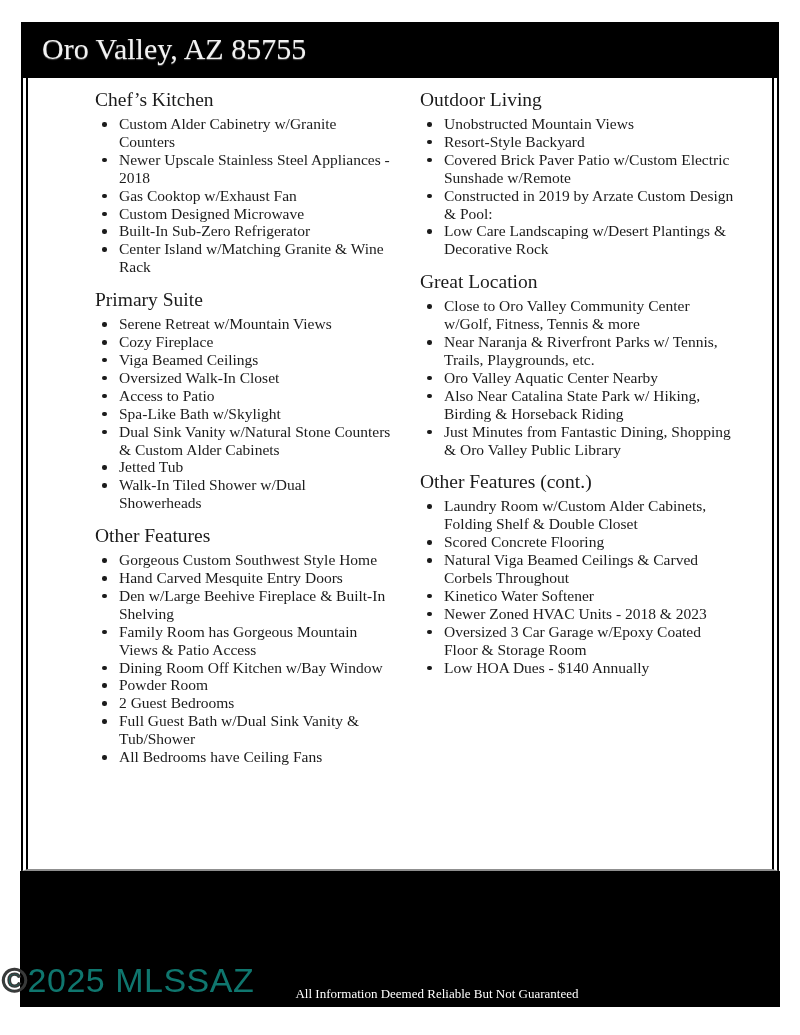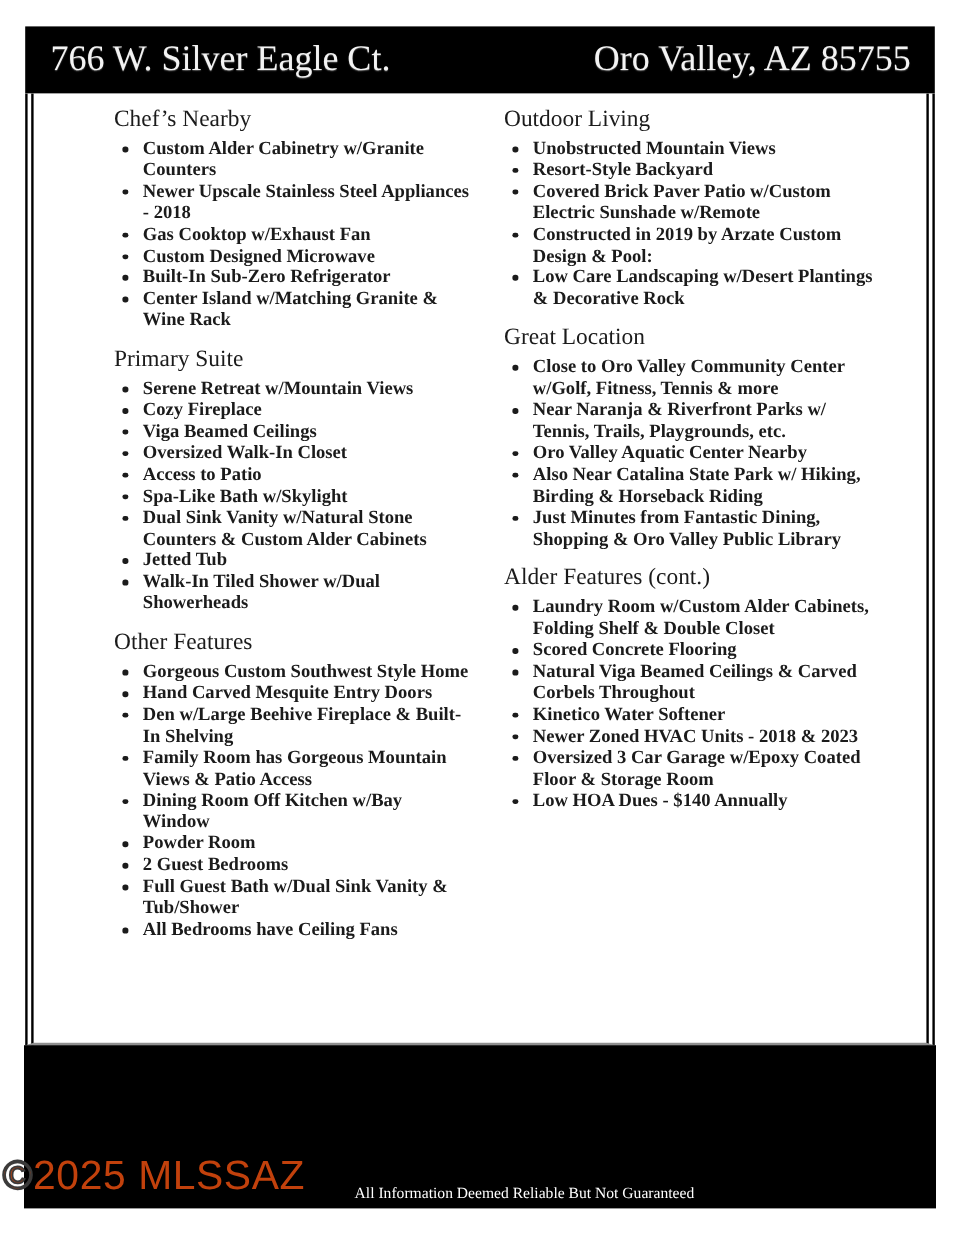--- a/index.html
+++ b/index.html
@@ -79,39 +79,39 @@
   .feature-item::before {
     content: "";
     position: absolute;
     left: 7px;
     top: 7px;
     width: 4.5px;
     height: 4.5px;
     border-radius: 50%;
     background: #1b1b1b;
   }
-  .item-text, .sub-item { white-space: pre-wrap; font-weight: bold; }
+  .item-text, .sub-item { white-space: pre-wrap; }
   .sub-list { margin-left: 23px; }
 
   
   .footer-bar {
     position: absolute;
     left: 20px;
     top: 871px;
     width: 760px;
     height: 136px;
     background: #000000;
   }
   .copyright {
     position: absolute;
     left: 2px;
     top: 961px;
     font-family: "Liberation Sans", sans-serif;
     font-size: 34px;
-    color: #c2410c;
+    color: #0f766e;
     letter-spacing: 0.5px;
     white-space: nowrap;
   }
   .copyright .sym {
     -webkit-text-stroke: 1.5px #3a3a3a;
     text-shadow: 0 0 1px #333;
   }
   .disclaimer {
     position: absolute;
     left: 0;
@@ -123,29 +123,28 @@
     color: #ffffff;
     padding-left: 37px;
   }
 </style>
 </head>
 <body>
 
 <div class="page">
 
   <div class="header-bar" style="background: rgb(0, 0, 0);">
-    <span>766 W. Silver Eagle Ct.</span>
     <span>Oro Valley, AZ 85755</span>
   </div>
 
   <div class="content-box"></div>
 
   <div class="col col-left" id="col-left">
       <section class="section">
-        <h2 class="section-title">Chef’s Nearby</h2>
+        <h2 class="section-title">Chef’s Kitchen</h2>
         <ul class="feature-list">
           <li class="feature-item"><span class="item-text">Custom Alder Cabinetry w/Granite Counters</span></li>
           <li class="feature-item"><span class="item-text">Newer Upscale Stainless Steel Appliances - 2018</span></li>
           <li class="feature-item"><span class="item-text">Gas Cooktop w/Exhaust Fan</span></li>
           <li class="feature-item"><span class="item-text">Custom Designed Microwave</span></li>
           <li class="feature-item"><span class="item-text">Built-In Sub-Zero Refrigerator</span></li>
           <li class="feature-item"><span class="item-text">Center Island w/Matching Granite &amp; Wine Rack</span></li>
         </ul>
       </section>
       <section class="section">
@@ -192,21 +191,21 @@
         <h2 class="section-title">Great Location</h2>
         <ul class="feature-list">
           <li class="feature-item"><span class="item-text">Close to Oro Valley Community Center w/Golf, Fitness, Tennis &amp; more</span></li>
           <li class="feature-item"><span class="item-text">Near Naranja &amp; Riverfront Parks w/ Tennis, Trails, Playgrounds, etc.</span></li>
           <li class="feature-item"><span class="item-text">Oro Valley Aquatic Center Nearby</span></li>
           <li class="feature-item"><span class="item-text">Also Near Catalina State Park w/ Hiking, Birding &amp; Horseback Riding</span></li>
           <li class="feature-item"><span class="item-text">Just Minutes from Fantastic Dining, Shopping &amp; Oro Valley Public Library</span></li>
         </ul>
       </section>
       <section class="section">
-        <h2 class="section-title">Alder Features (cont.)</h2>
+        <h2 class="section-title">Other Features (cont.)</h2>
         <ul class="feature-list">
           <li class="feature-item"><span class="item-text">Laundry Room w/Custom Alder Cabinets, Folding Shelf &amp; Double Closet</span></li>
           <li class="feature-item"><span class="item-text">Scored Concrete Flooring</span></li>
           <li class="feature-item"><span class="item-text">Natural Viga Beamed Ceilings &amp; Carved Corbels Throughout</span></li>
           <li class="feature-item"><span class="item-text">Kinetico Water Softener</span></li>
           <li class="feature-item"><span class="item-text">Newer Zoned HVAC Units - 2018 &amp; 2023</span></li>
           <li class="feature-item"><span class="item-text">Oversized 3 Car Garage w/Epoxy Coated Floor &amp; Storage Room</span></li>
           <li class="feature-item"><span class="item-text">Low HOA Dues - $140 Annually</span></li>
         </ul>
       </section>

